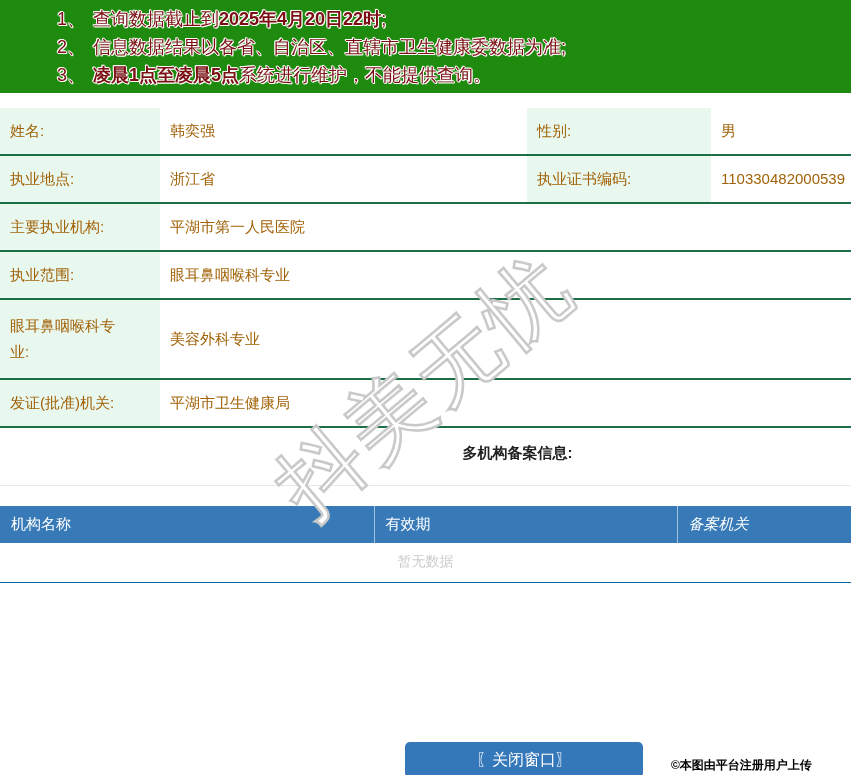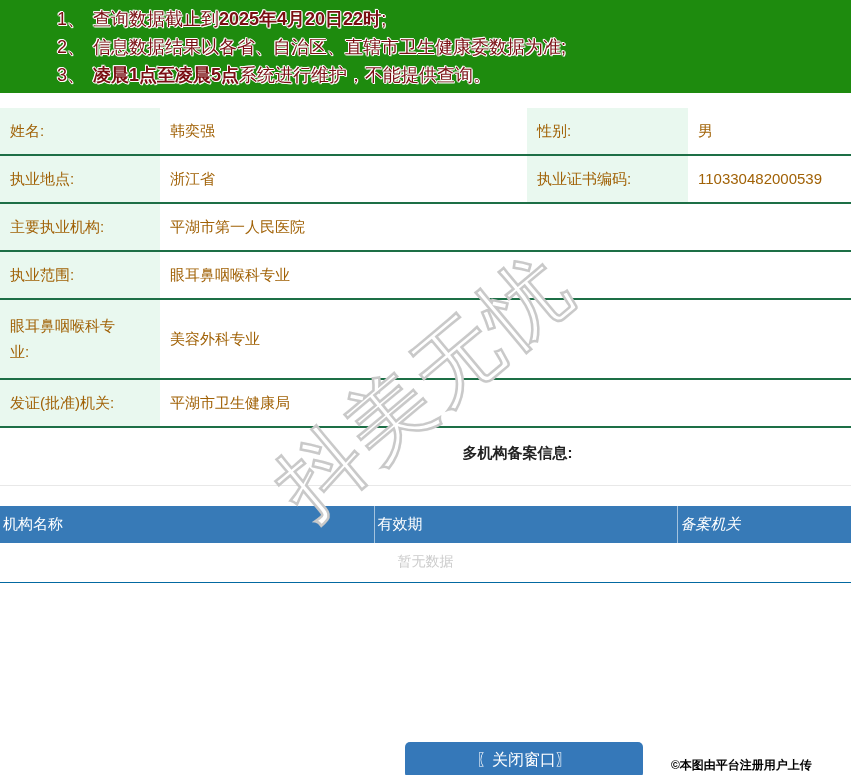--- a/index.html
+++ b/index.html
@@ -39,21 +39,21 @@
     font-size:15px;
     color:#a16207;
     line-height:20px;
     padding:13px 10px;
     vertical-align:middle;
   }
   td.lbl { background:#e9f8ef; }
   td.val { padding-left:13px; }
   .w-l1 { width:160px; }
   .w-v1 { width:367px; }
-  .w-l2 { width:161px;margin-top:12px; }
+  .w-l2 { width:184px;margin-top:12px; }
   .w-v2 { width:163px; }
   .narrow-label { display:inline-block; width:112px; line-height:26px; }
 
   
   .section-title {
     margin-top:16px;
     text-align:center;
     transform:translateX(92px);
     font-size:15px;
     font-weight:bold;
@@ -72,21 +72,21 @@
     border-collapse:collapse;
     table-layout:fixed;
   }
   table.records th {
     background:#377ab7;
     color:#fff;
     font-weight:normal;
     font-size:15px;
     text-align:left;
     height:37px;
-    padding-left:3px;
+    padding-left:11px;
     border-right:1px solid rgba(255,255,255,0.55);
   }
   table.records th:last-child { border-right:none; }
   .col-name { width:374px; }
   .col-validity { width:303px; }
   .col-authority { width:174px;font-style:italic; }
   table.records td.empty {
     text-align:center;
     color:#ccc;
     font-size:14px;

